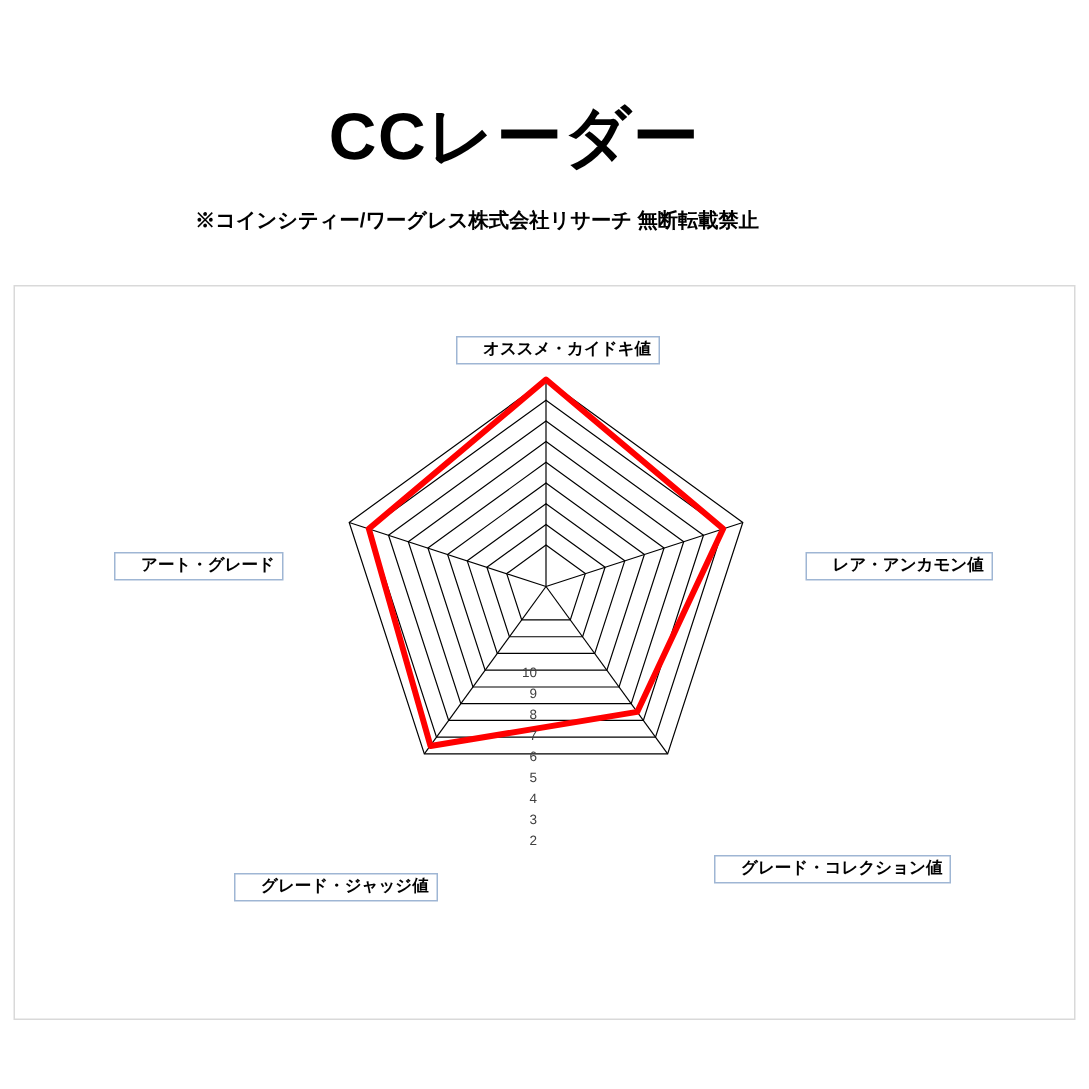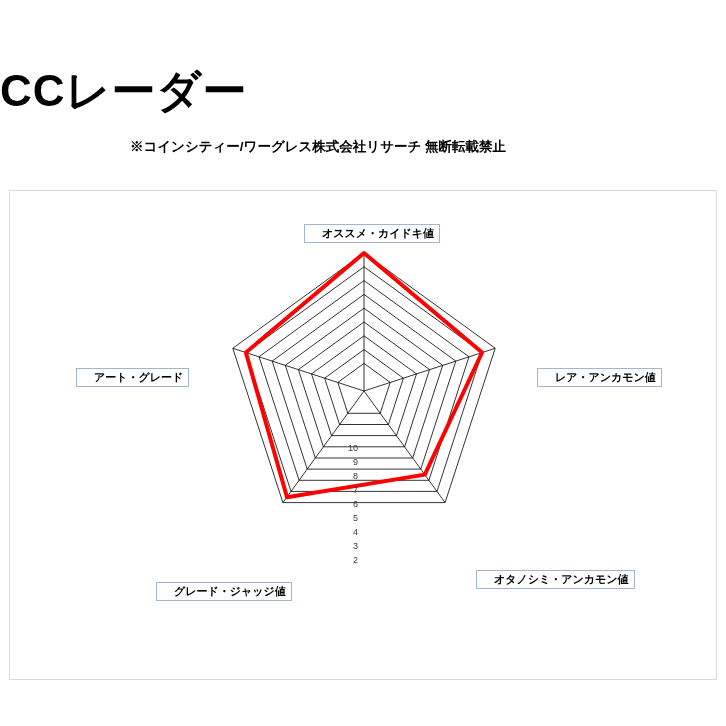--- a/index.html
+++ b/index.html
@@ -17,21 +17,21 @@
   .page {
     position: absolute;
     inset: 0;
     background: #ffffff;
   }
   .title {
     position: absolute;
     top: 62px;
     left: 0;
     width: 686px;
-    text-align: left;
+    text-align: center;
     font-size: 44px;
     font-weight: bold;
     color: #000000;
     letter-spacing: 1px;
     font-family: "Liberation Sans", sans-serif;
   }
   .subtitle {
     position: absolute;
     top: 138px;
     left: 0;
@@ -120,18 +120,18 @@
     <div class="tick-label" style="left:324px; top:280px; width:24px;">8</div>
     <div class="tick-label" style="left:324px; top:294px; width:24px;">7</div>
     <div class="tick-label" style="left:324px; top:308px; width:24px;">6</div>
     <div class="tick-label" style="left:324px; top:322px; width:24px;">5</div>
     <div class="tick-label" style="left:324px; top:336px; width:24px;">4</div>
     <div class="tick-label" style="left:324px; top:350px; width:24px;">3</div>
     <div class="tick-label" style="left:324px; top:364px; width:24px;">2</div>
 
     <div class="axis-label" style="left:294px; top:33px;">オススメ・カイドキ値</div>
     <div class="axis-label" style="left:527px; top:177px;text-align:right;">レア・アンカモン値</div>
-    <div class="axis-label" style="left:466px; top:379px;">オタノシミ・アンカモン値</div>
+    <div class="axis-label" style="left:466px; top:379px;">グレード・コレクション値</div>
     <div class="axis-label" style="left:146px; top:379px;margin-top:12px;">グレード・ジャッジ値</div>
     <div class="axis-label" style="left:66px; top:177px;">アート・グレード</div>
   </div>
 
 </div>
 
 </body></html>

